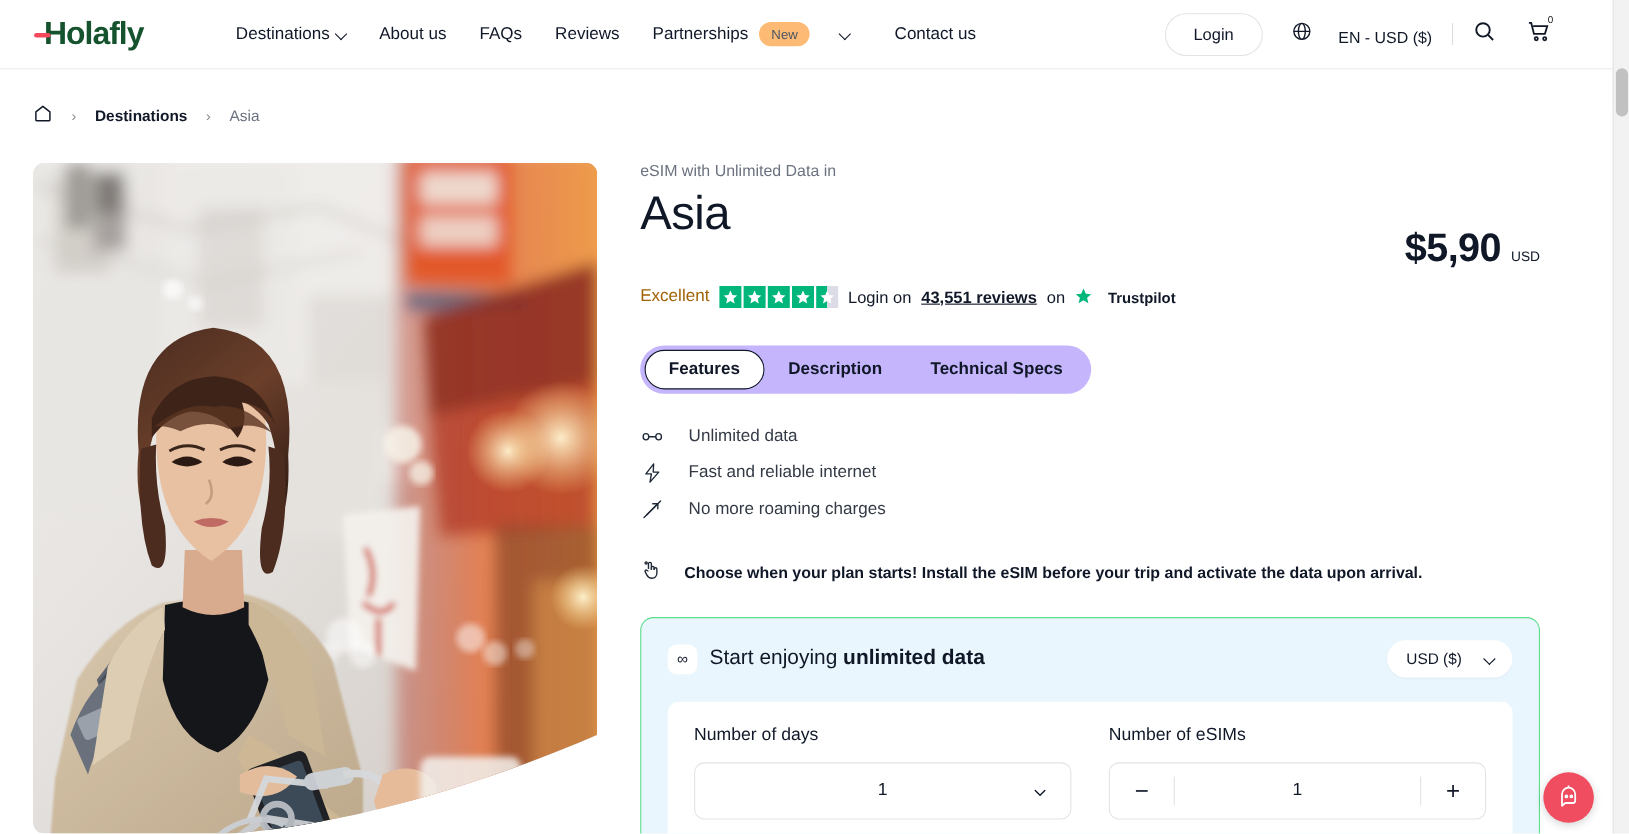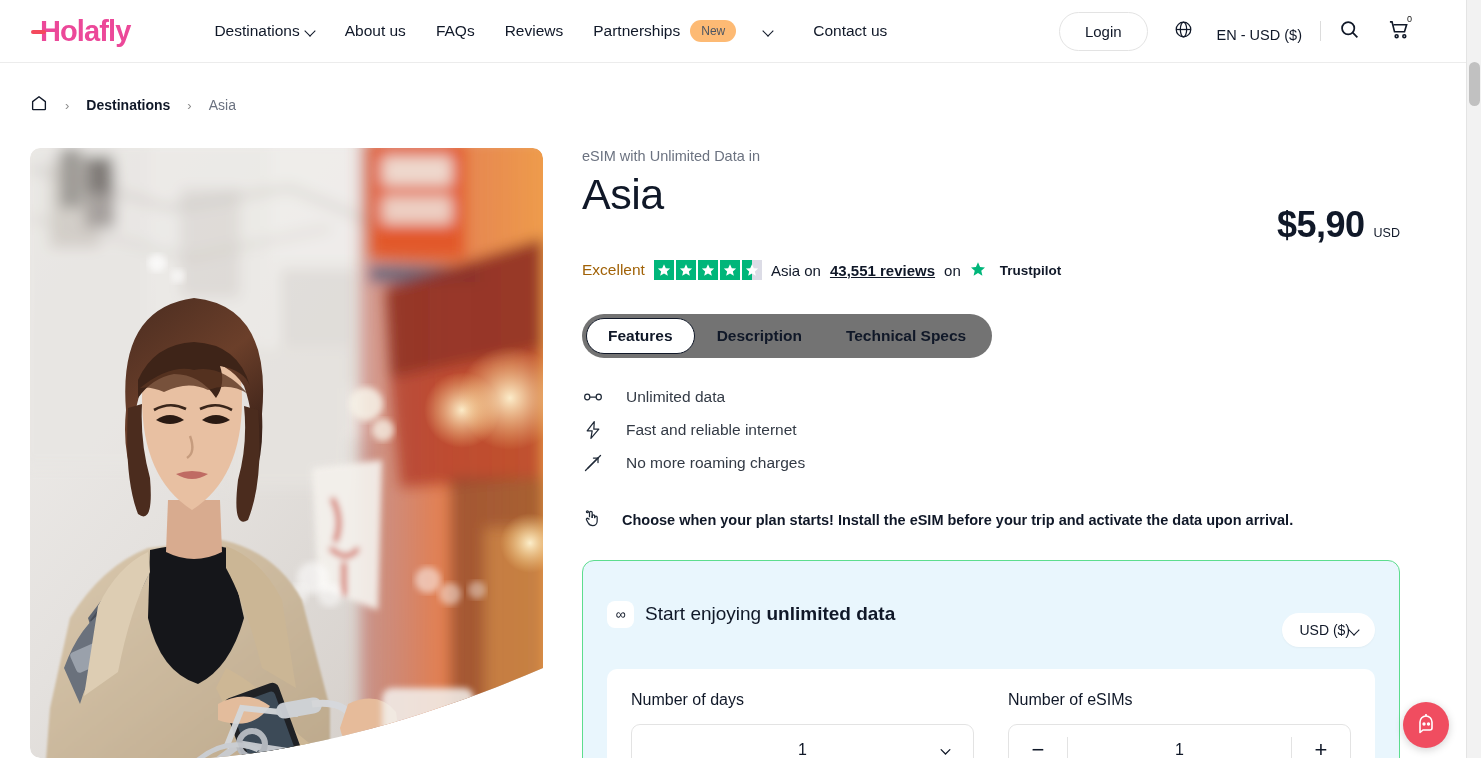--- a/index.html
+++ b/index.html
@@ -13,21 +13,21 @@
   .page { position: relative; width: 1481px; height: 758px; background: #fff; overflow: hidden; }
 
   
   .header {
     position: absolute; top: 0; left: 0; width: 1466px; height: 63px;
     background: #ffffff; border-bottom: 1px solid #ececec;
     display: flex; align-items: center;
   }
   .logo {
     margin-left: 40px; font-size: 29px; font-weight: 700;
-    color: #ec4899; letter-spacing: -0.9px; position: relative; line-height: 1;
+    color: #14532d; letter-spacing: -0.9px; position: relative; line-height: 1;
   }
   .logo .bar {
     position: absolute; left: -9px; top: 13px; width: 15px; height: 4px;
     background: #f4495d; border-radius: 2px;
   }
   .nav { display: flex; align-items: center; margin-left: 84px; gap: 30px; }
   .nav-item {
     font-size: 15.5px; color: #101828; display: flex; align-items: center; gap: 6px;
     cursor: pointer; white-space: nowrap;
   }
@@ -100,21 +100,21 @@
   .tp-star { width: 20px; height: 20px; background: #00b67a; display: flex; align-items: center; justify-content: center; }
   .tp-star.half { background: linear-gradient(90deg, #00b67a 50%, #dcdce6 50%); }
   .tp-star svg { display: block; }
   .tp-based { font-size: 15px; color: #101828; }
   .tp-reviews { font-weight: 700; text-decoration: underline; cursor: pointer; }
   .tp-brand { display: inline-flex; align-items: center; gap: 14px; font-size: 13.5px; font-weight: 600; color: #101828; }
 
   
   .tabs-row { display: flex; align-items: center; justify-content: space-between; margin-top: 34px; }
   .tabs {
-    display: inline-flex; align-items: center; background: #737373; border-radius: 26px; padding: 4px;
+    display: inline-flex; align-items: center; background: #c4b5fd; border-radius: 26px; padding: 4px;
   }
   .tab {
     font-size: 15.5px; font-weight: 700; color: #101828; padding: 9px 22px; border-radius: 22px;
     cursor: pointer; white-space: nowrap;
   }
   .tab.active { background: #ffffff; border: 1px solid #101828; padding: 8px 21px; }
   .compat-btn {
     display: inline-flex; align-items: center; gap: 11px;
     border: 1px solid #e3e3e3; border-radius: 25px; background: #fff;
     padding: 13px 22px; font-size: 15.5px; font-weight: 700; color: #2b3a67; cursor: pointer;
@@ -137,24 +137,23 @@
   }
   .panel-head { display: flex; align-items: center; justify-content: space-between; }
   .panel-title-wrap { display: flex; align-items: center; gap: 11px; }
   .inf-badge {
     width: 27px; height: 27px; background: #fff; border-radius: 8px;
     display: flex; align-items: center; justify-content: center; font-size: 14px; color: #101828;
   }
   .panel-title { font-size: 19px; color: #101828; }
   .panel-title b { font-weight: 700; }
   .cur-select {
-    display: inline-flex; align-items: center; gap: 0; background: #fff;
+    display: inline-flex; align-items: center; gap: 21px; background: #fff;
     border-radius: 20px; padding: 9px 17px; font-size: 14px; color: #101828; cursor: pointer;
     box-shadow: 0 1px 2px rgba(0,0,0,0.04);
-    margin-top: 32px;
   }
   .card {
     background: #ffffff; border-radius: 10px; margin-top: 22px; padding: 22px 24px 0 24px;
     height: 175px;
   }
   .card-cols { display: flex; gap: 34px; }
   .card-col { flex: 1; }
   .field-label { font-size: 16px; color: #101828; margin-bottom: 15px; }
   .select-box {
     border: 1px solid #e3e3e3; border-radius: 9px; height: 52px;
@@ -452,21 +451,21 @@
           <svg width="14" height="14" viewBox="0 0 24 24" fill="#fff">
               <polygon points="12,2 15.1,8.9 22.5,9.6 16.9,14.6 18.6,22 12,18.1 5.4,22 7.1,14.6 1.5,9.6 8.9,8.9"></polygon>
             </svg>
         </span>
         <span class="tp-star half">
           <svg width="14" height="14" viewBox="0 0 24 24" fill="#fff">
               <polygon points="12,2 15.1,8.9 22.5,9.6 16.9,14.6 18.6,22 12,18.1 5.4,22 7.1,14.6 1.5,9.6 8.9,8.9"></polygon>
             </svg>
         </span>
       </span>
-      <span class="tp-based">Asia on</span>
+      <span class="tp-based">Login on</span>
       <span class="tp-based tp-reviews">43,551 reviews</span>
       <span class="tp-based">on</span>
       <span class="tp-brand">
         <span>
           <svg width="16" height="16" viewBox="0 0 24 24" fill="#00b67a">
               <polygon points="12,2 15.1,8.9 22.5,9.6 16.9,14.6 18.6,22 12,18.1 5.4,22 7.1,14.6 1.5,9.6 8.9,8.9"></polygon>
             </svg>
         </span>
         <span>Trustpilot</span>
       </span>

